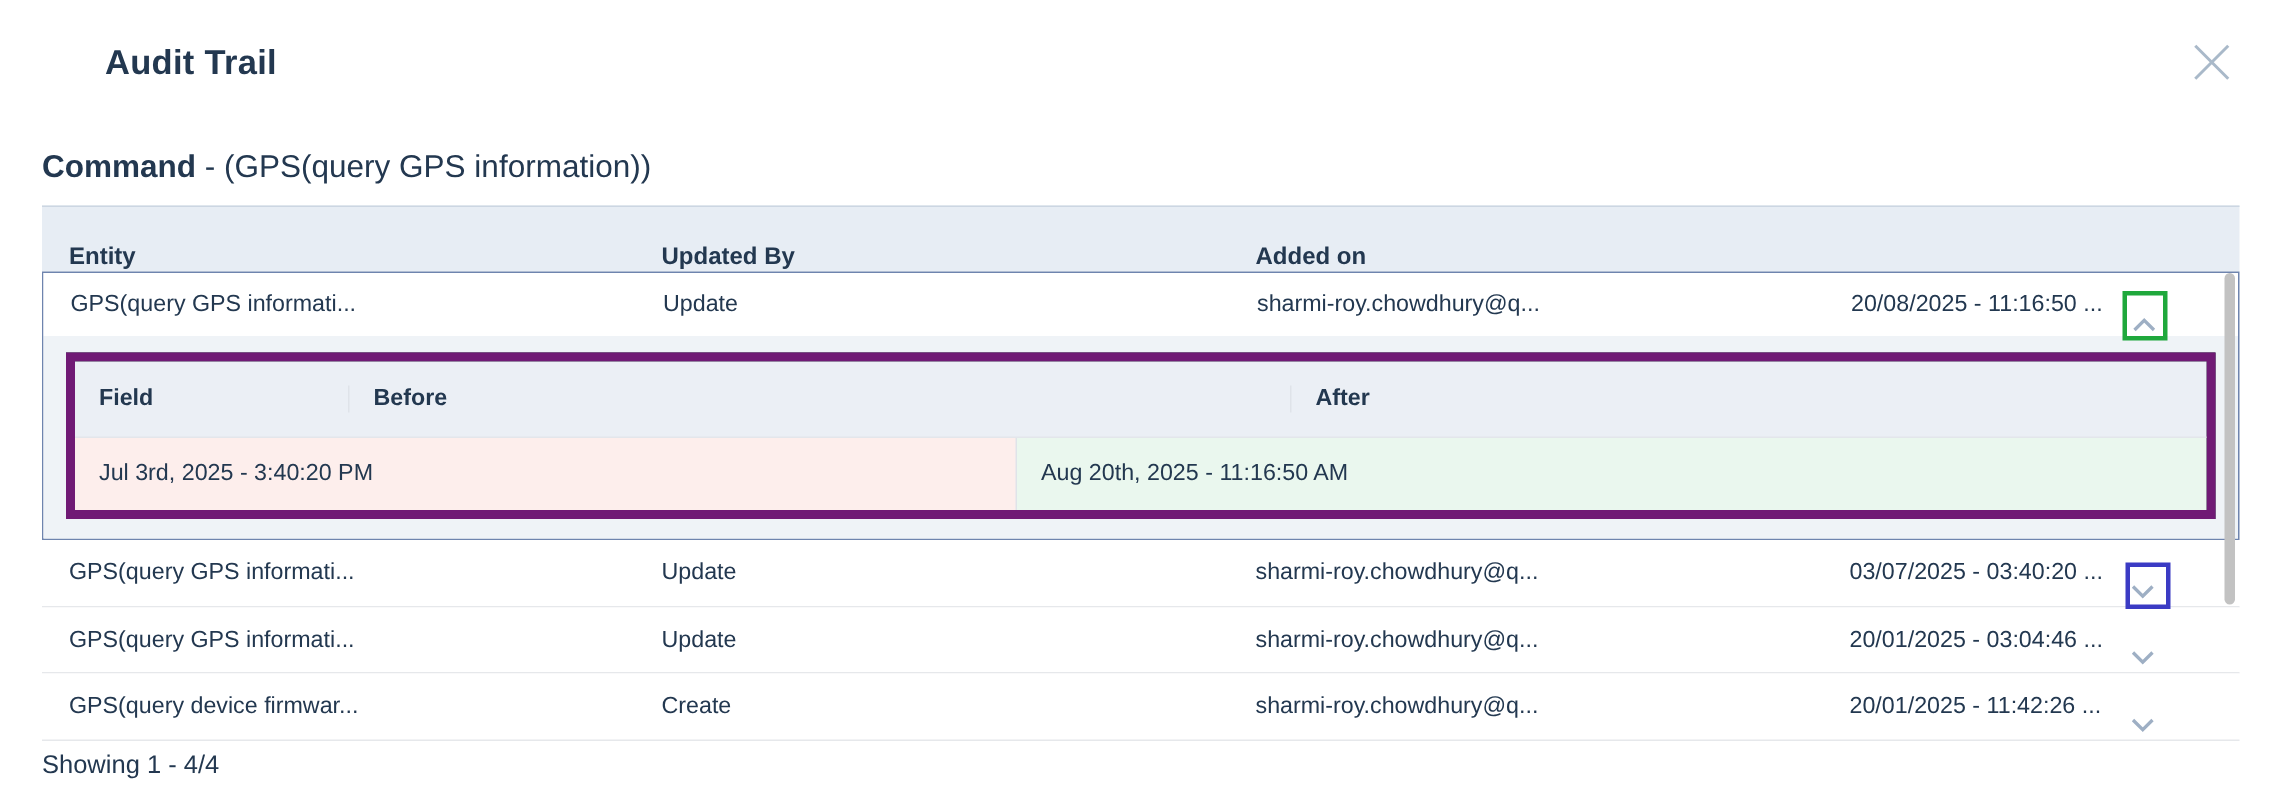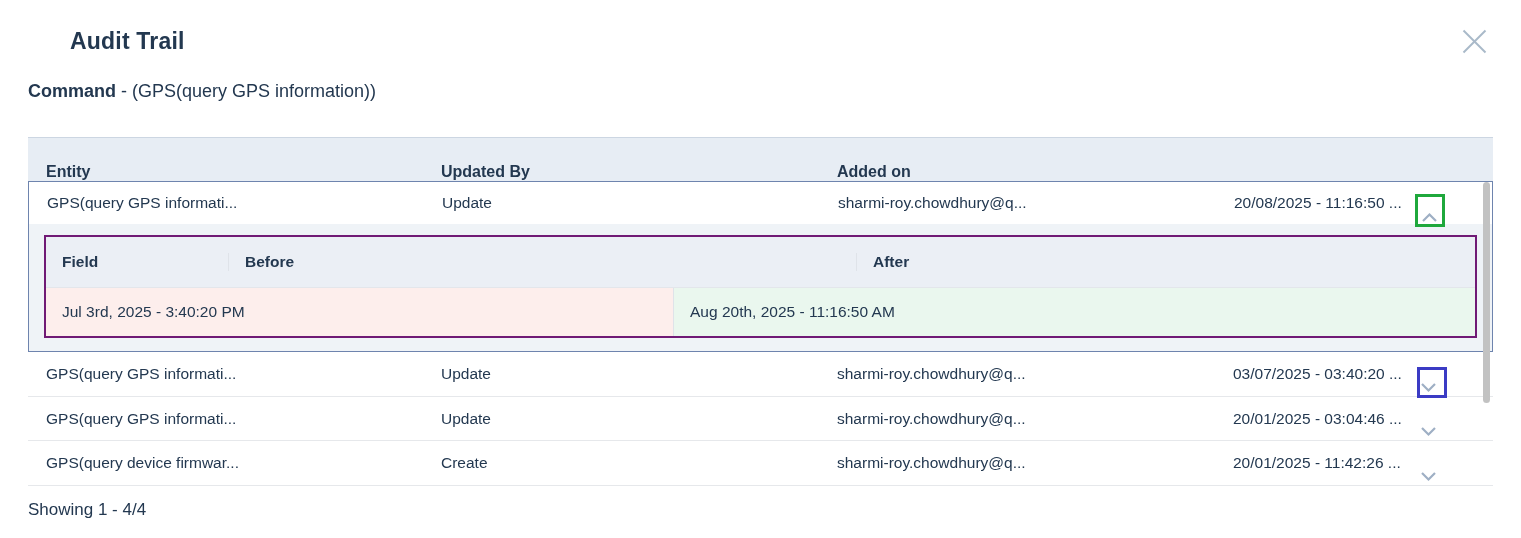--- a/index.html
+++ b/index.html
@@ -13,21 +13,21 @@
   }
   .title{
     position:absolute;left:30px;top:28px;
     font-size:23px;font-weight:700;letter-spacing:.2px;margin-left:40px;
   }
   .close-btn{
     position:absolute;left:1459px;top:26px;width:30px;height:30px;
     display:flex;align-items:center;justify-content:center;cursor:pointer;
   }
   .context-line{
-    position:absolute;left:28px;top:81px;font-size:18px;
+    position:absolute;left:28px;top:100px;font-size:21px;
   }
   .context-line .ctx-label{font-weight:700;}
   .audit-table{
     position:absolute;left:28px;top:137px;width:1465px;font-size:15.5px;
   }
   .thead{
     display:flex;align-items:flex-end;height:43px;
     background:var(--header-bg);
     border-top:1px solid #ccd6e2;
     font-weight:700;font-size:16px;
@@ -47,21 +47,21 @@
   .expanded-group{
     border:1px solid var(--expanded-border);
     position:relative;
   }
   .expanded-group .arow{height:42px;border-bottom:none;}
   .expanded-panel{
     background:var(--expanded-bg);
     padding:11px 15px 13px 15px;
   }
   .detail-table{
-    border:2px solid #701a75;background:#0f172a;font-size:15.5px;
+    border:6px solid #701a75;background:#0f172a;font-size:15.5px;
   }
   .dhead{
     display:flex;align-items:center;height:50px;
     background:var(--detail-header-bg);
     font-weight:700;
     border-bottom:1px solid #e3e6eb;
   }
   .drow{display:flex;align-items:stretch;height:48px;}
   .dcol-field{width:183px;padding-left:16px;box-sizing:border-box;border-right:1px solid #dfe3e9;display:flex;align-items:center;}
   .dcol-before{width:628px;padding-left:16px;box-sizing:border-box;border-right:1px solid #dfe3e9;display:flex;align-items:center;}

